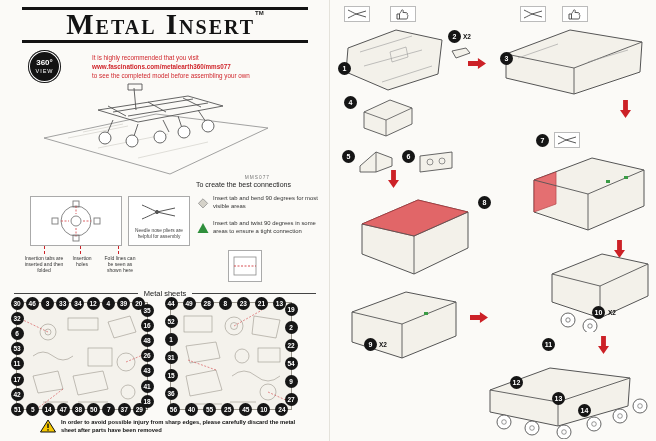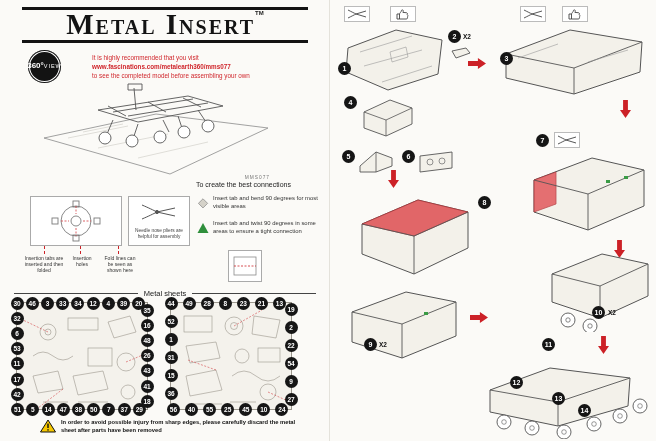--- a/index.html
+++ b/index.html
@@ -12,21 +12,21 @@
   .page-left { position:absolute; left:0; top:0; width:330px; height:441px; }
   .logo { position:absolute; left:22px; top:7px; width:286px; text-align:center; }
   .logo .bar { height:3px; background:#131313; }
   .title-row { padding:0 2px; }
   .brand-title { font-family:"Liberation Serif", serif; font-variant:small-caps; font-weight:bold;
                  font-size:29px; line-height:1.02; letter-spacing:2px; color:#131313; }
   .tm { font-size:6px; vertical-align:top; font-weight:bold; }
   .strip { background:#131313; color:#fff; font-size:9px; font-weight:bold; letter-spacing:2.5px;
            padding:2px 0 3px; margin-top:2px; }
   .badge360 { position:absolute; left:28px; top:50px; width:33px; height:33px; border-radius:50%;
-              background:#131313; color:#fff; display:flex; flex-direction:row; align-items:center;
+              background:#131313; color:#fff; display:flex; flex-direction:column; align-items:center;
               justify-content:center; line-height:1.1; box-shadow:inset 0 0 0 1px #131313, inset 0 0 0 2px #ffffff; }
   .badge360 .l1 { font-size:8px; font-weight:bold; }
   .badge360 .l2 { font-size:5.5px; letter-spacing:1px; }
   .visit-note { position:absolute; left:92px; top:53px; width:205px; font-size:6.3px; line-height:1.45;
                 color:#d0262c; }
   .visit-note .url { font-weight:bold; }
   .rover-illustration { position:absolute; left:38px; top:76px; width:238px; height:104px; }
   .rover-caption { position:absolute; right:6px; bottom:0; font-size:4.8px; color:#777; letter-spacing:1px; }
 
   .conn-heading { position:absolute; left:196px; top:181px; font-size:7px; color:#222; }

